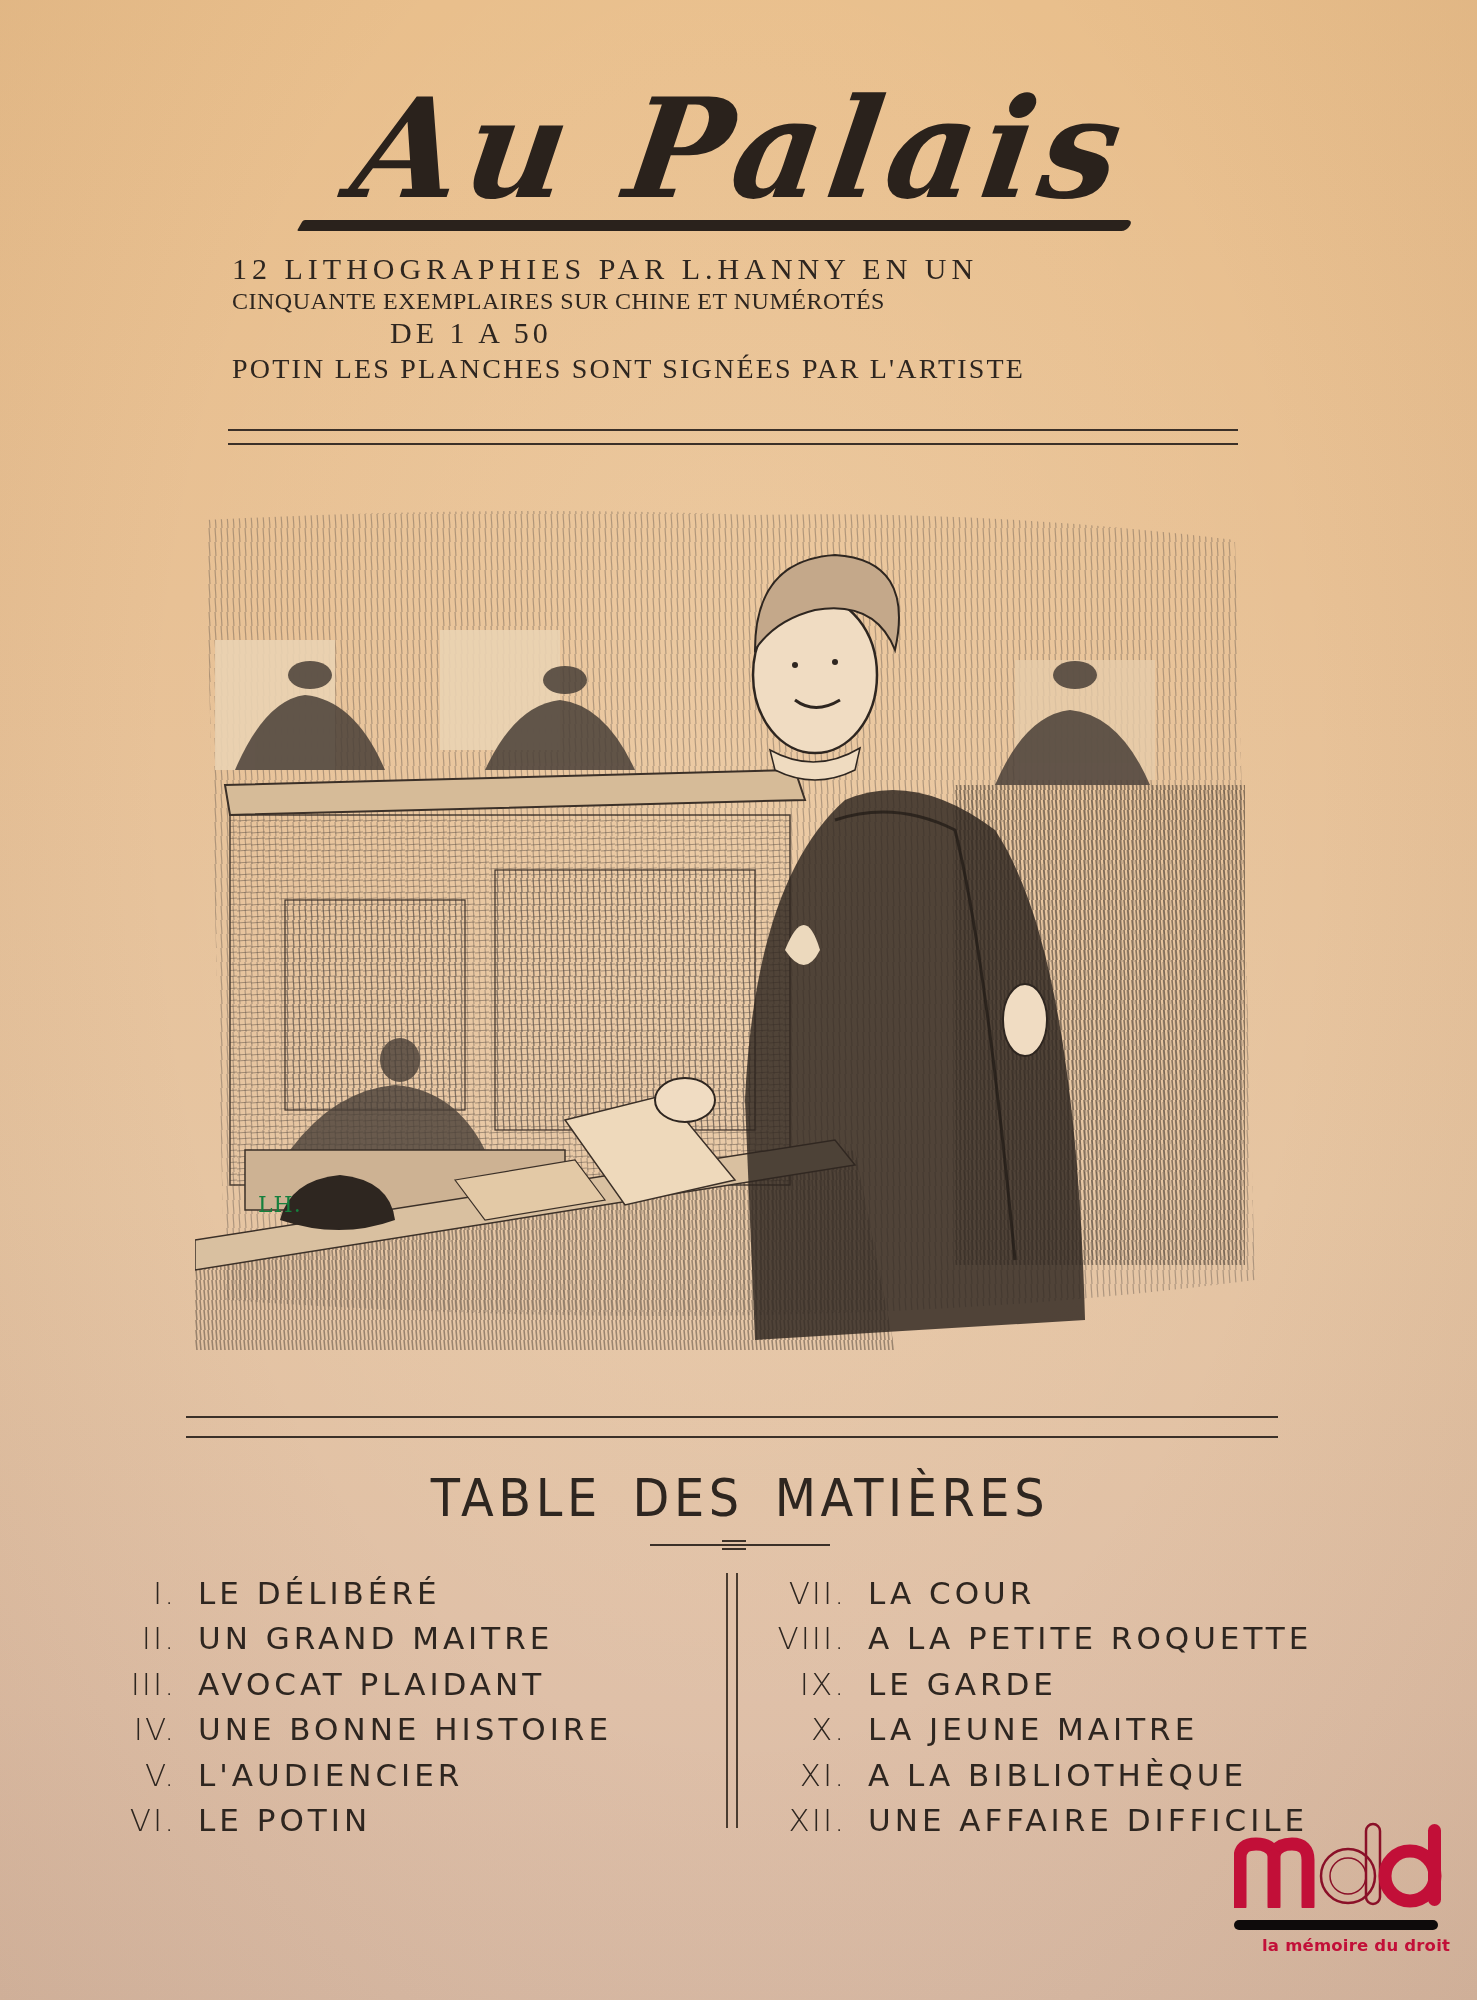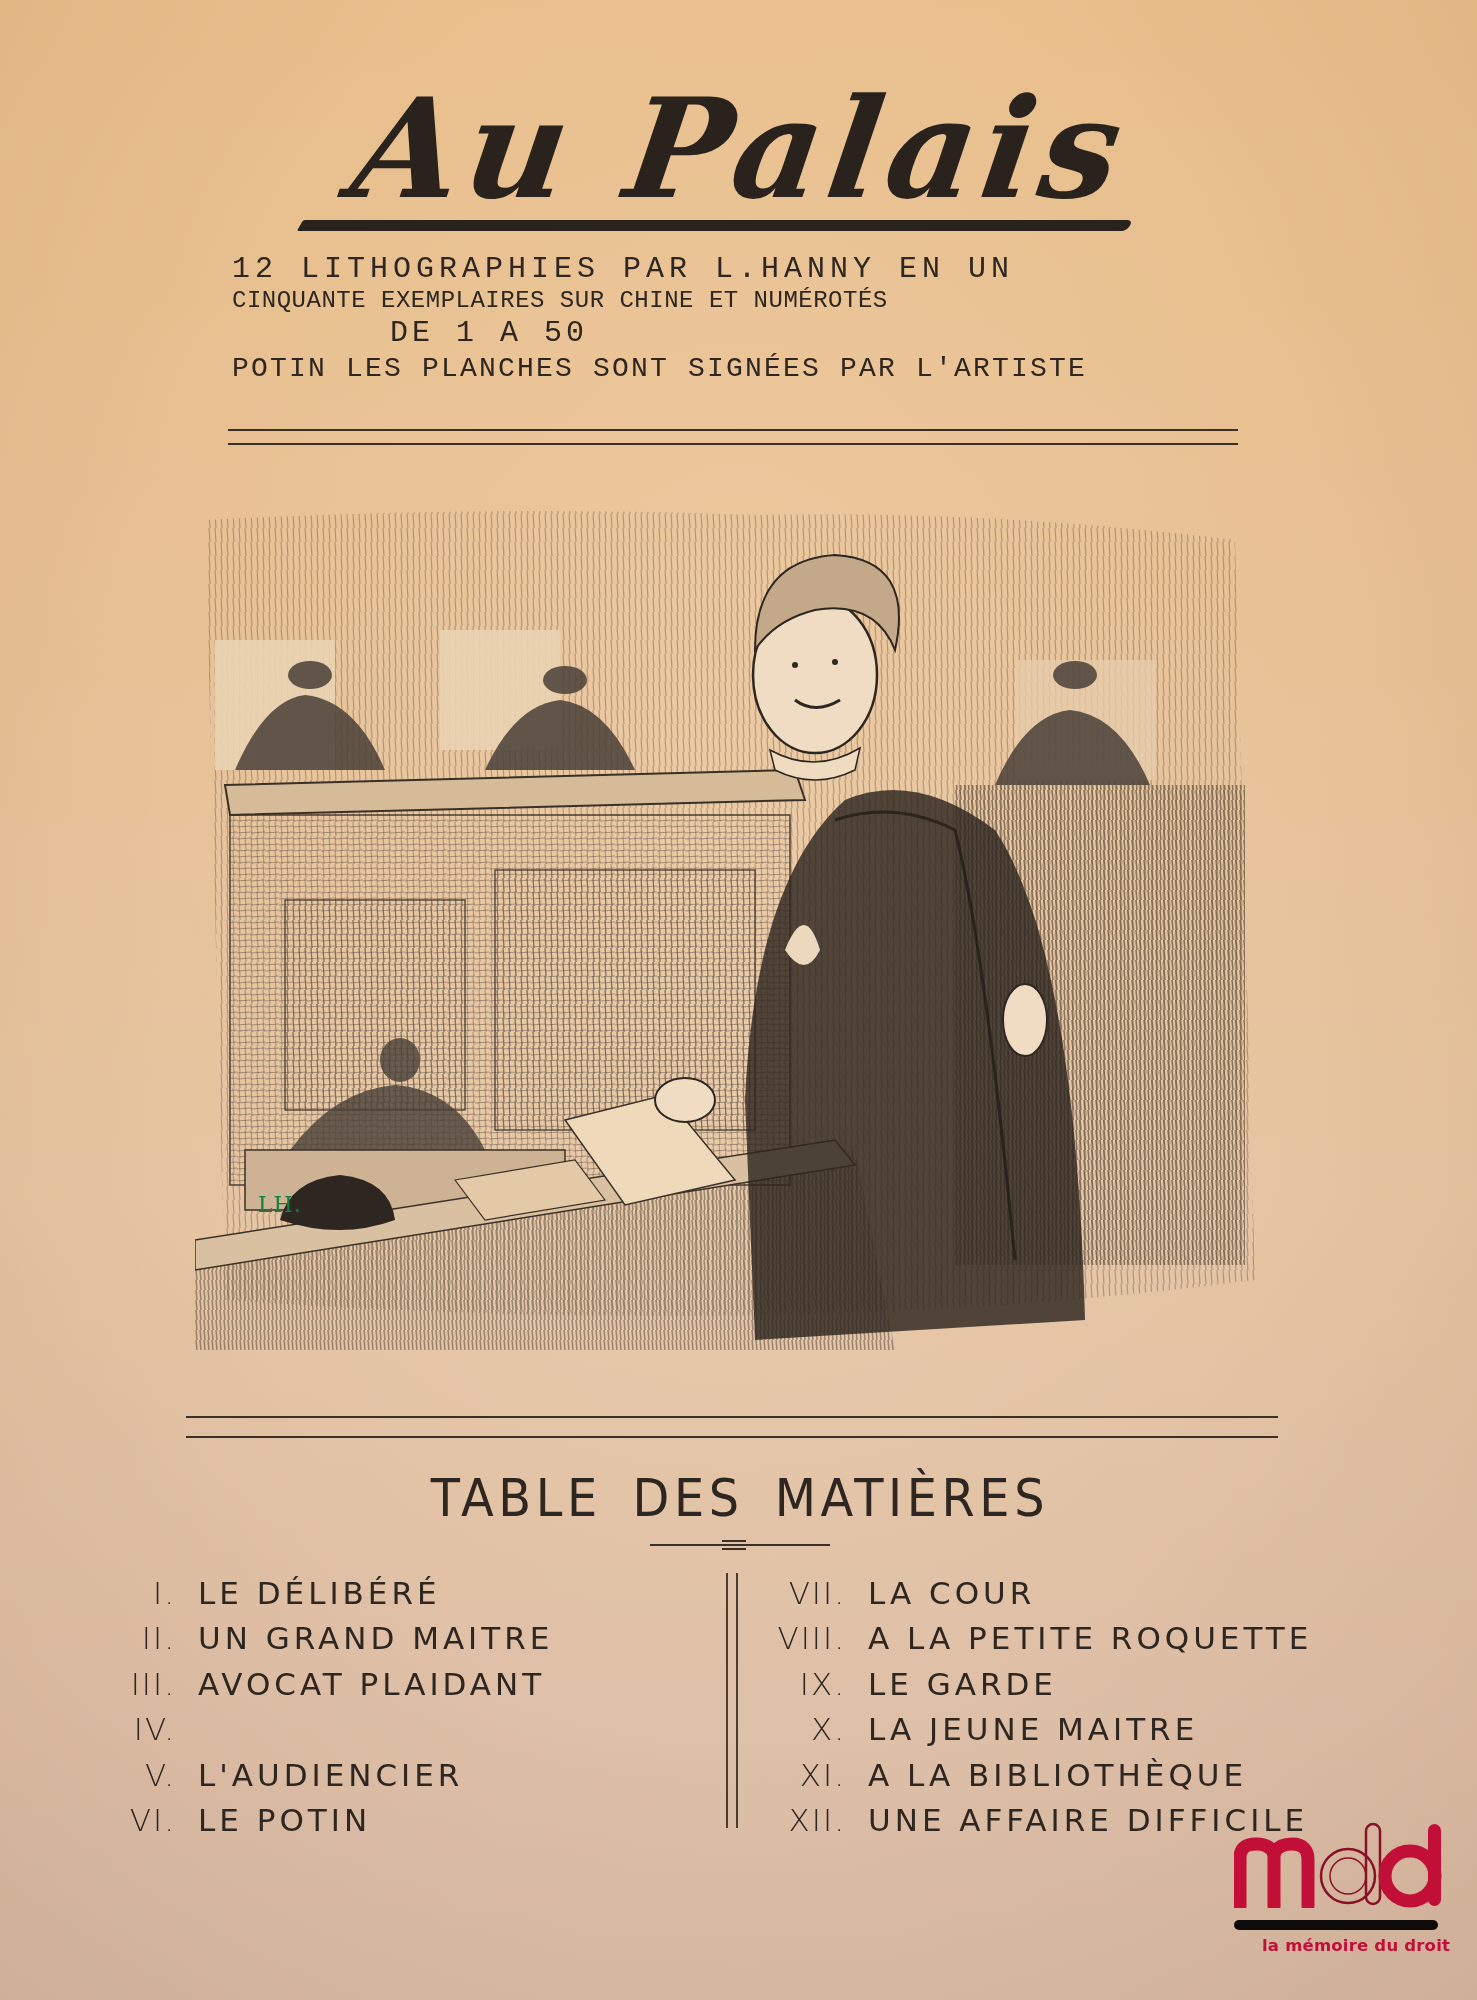--- a/index.html
+++ b/index.html
@@ -41,21 +41,21 @@
       width: 830px; height: 11px;
       background: #2a221c;
       border-radius: 2px 6px 6px 2px;
       transform: skewX(-30deg);
     }
     
     .subtitle {
       position: absolute;
       left: 232px; top: 253px;
       width: 1020px;
-      font-family: Liberation Mono, monospace;
+      font-family: Liberation Serif, serif;
       font-size: 30px;
       letter-spacing: 3px;
       line-height: 32px;
       color: #2e2620;
       font-weight: normal;
     }
     .subtitle .ln { display: block; white-space: nowrap; }
     .subtitle .ln1 { letter-spacing: 5px; }
     .subtitle .ln2 { letter-spacing: 4.5px; }
     .subtitle .ln3 { letter-spacing: 0.5px; font-size: 24px; }
@@ -276,20 +276,21 @@
   <div class="row">
     <span class="num">II.</span>
     <span class="lbl">UN GRAND MAITRE</span>
   </div>
   <div class="row">
     <span class="num">III.</span>
     <span class="lbl">AVOCAT PLAIDANT</span>
   </div>
   <div class="row">
     <span class="num">IV.</span>
+    <span class="lbl">UNE BONNE HISTOIRE</span>
   </div>
   <div class="row">
     <span class="num">V.</span>
     <span class="lbl">L'AUDIENCIER</span>
   </div>
   <div class="row">
     <span class="num">VI.</span>
     <span class="lbl">LE POTIN</span>
   </div>
 </div>

